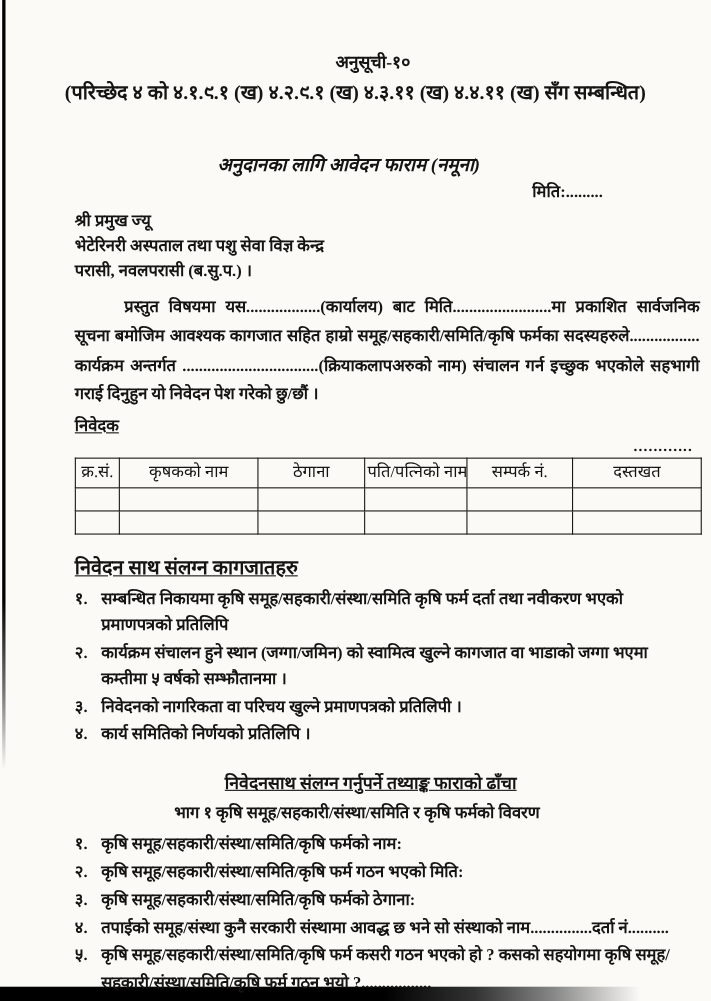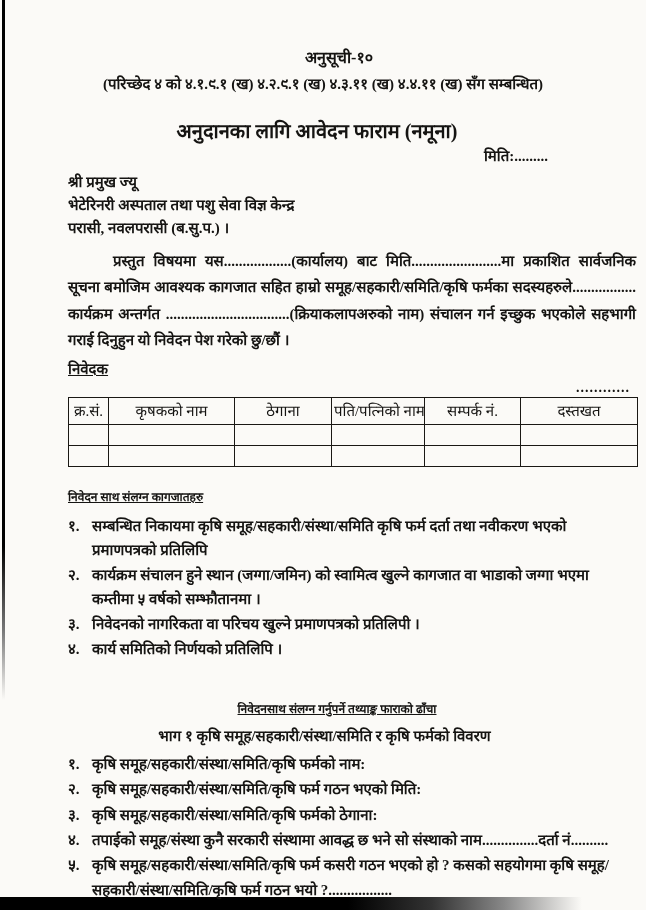--- a/index.html
+++ b/index.html
@@ -22,22 +22,22 @@
   }
   .content{
     position:absolute;left:0;top:0;width:646px;
     padding:46px 0 0 0;
     box-sizing:border-box;
     font-size:15px;font-weight:bold;line-height:24px;
   }
   .inner{padding-left:68px;padding-right:10px;}
   .center{text-align:center;}
   .annex-title{font-size:16px;padding-left:32px;}
-  .annex-subtitle{font-size:15px;margin-top:2px;}
-  .form-title{font-size:20px;margin-top:23px;margin-right:70px;}
+  .annex-subtitle{font-size:18px;margin-top:2px;}
+  .form-title{font-size:17px;margin-top:42px;margin-right:70px;font-style:italic;}
   .date-line{text-align:right;padding-right:88px;margin-top:1px;}
   .addressee{margin-top:3px;}
   .addressee div{line-height:23px;}
   .subject-line{text-align:center;margin-right:60px;margin-top:0px;}
   .body-para{
     margin-top:8px;
     text-align:justify;
     text-indent:45px;
     line-height:26.4px;
   }
@@ -55,29 +55,29 @@
   table.applicant-table th,table.applicant-table td{
     border:1.6px solid #1a1814;
     font-size:15px;font-weight:normal;text-align:center;
     padding:1px 2px;overflow:hidden;white-space:nowrap;
   }
   table.applicant-table th{height:23px;}
   table.applicant-table td{height:18px;}
   .sec-heading{
     margin-top:18px;
     text-decoration:underline;
-    font-size:12px;
+    font-size:18px;
   }
   .doc-list{margin-top:5px;}
   .li{display:flex;line-height:24.6px;}
   .li .num{width:24px;flex-shrink:0;}
   .li .txt{flex:1;padding-right:4px;}
   .attach-heading{
-    margin-top:36px;text-align:center;margin-right:30px;
-    text-decoration:underline;font-size:12px;
+    margin-top:21px;text-align:center;margin-right:30px;
+    text-decoration:underline;font-size:16px;
   }
   .part-heading{text-align:center;margin-right:55px;margin-top:3px;}
   .part-list{margin-top:4px;}
   .part-list .li{line-height:25.2px;}
 </style>
 </head>
 <body>
 
 <div class="scan-left-line"></div>
 <div class="scan-bottom-bar"></div>

